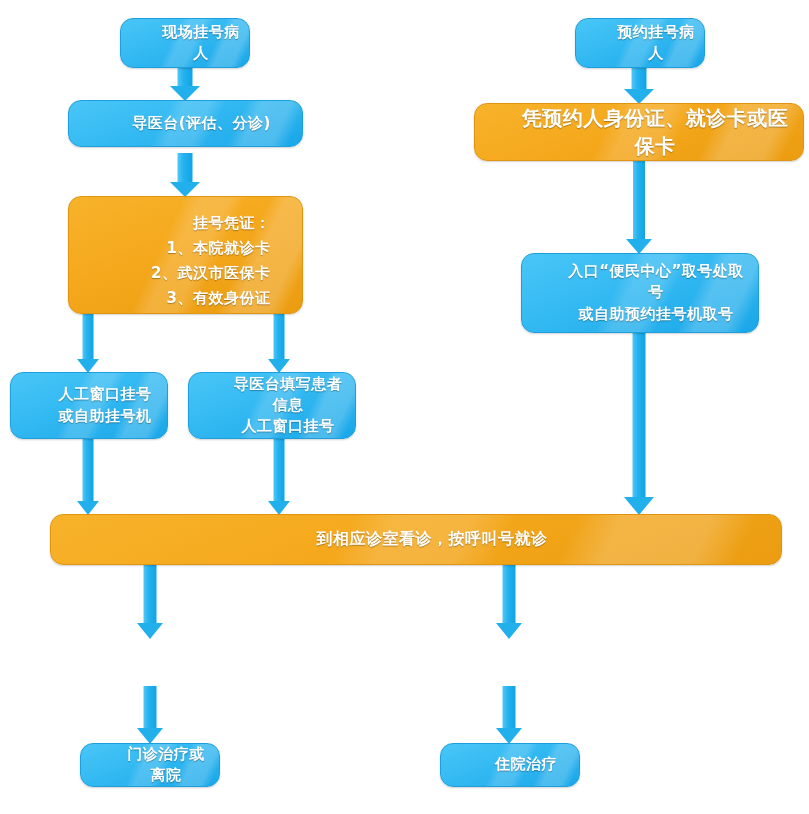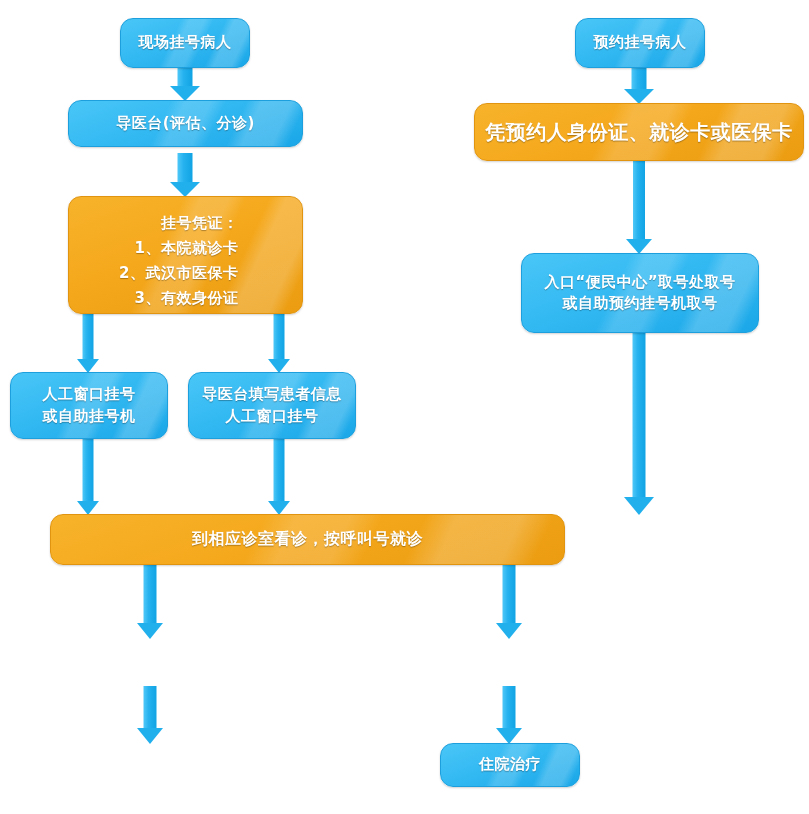--- a/index.html
+++ b/index.html
@@ -25,20 +25,21 @@
     display: flex;
     align-items: center;
     justify-content: center;
     text-align: center;
     color: #ffffff;
     font-weight: bold;
     letter-spacing: 0.5px;
     text-shadow: 0 1px 1px rgba(0,0,0,0.30);
     overflow: hidden;
     z-index: 5;
+    padding-left: 32px;
   }
   .node .label {
     position: relative;
     z-index: 3;
     line-height: 1.42;
     white-space: pre-line;
     padding: 0 8px;
   }
 
   
@@ -189,19 +190,22 @@
     <div class="node blue" style="left: 575px; top: 18px; width: 130px; height: 50px; font-size: 15px;">
       <div class="label">预约挂号病人</div>
     </div>
     <div class="node orange" style="left: 474px; top: 103px; width: 330px; height: 58px; font-size: 20px;">
       <div class="label">凭预约人身份证、就诊卡或医保卡</div>
     </div>
     <div class="node blue" style="left: 521px; top: 253px; width: 238px; height: 80px; font-size: 15px;">
       <div class="label">入口“便民中心”取号处取号
 或自助预约挂号机取号</div>
     </div>
-    <div class="node orange" style="left: 50px; top: 514px; width: 515px; height: 51px; font-size: 16px;">
+    <div class="node orange" style="left: 50px; top: 514px; width: 732px; height: 51px; font-size: 16px;">
       <div class="label">到相应诊室看诊，按呼叫号就诊</div>
+    </div>
+    <div class="node blue" style="left: 80px; top: 743px; width: 140px; height: 44px; font-size: 15px;">
+      <div class="label">门诊治疗或离院</div>
     </div>
     <div class="node blue" style="left: 440px; top: 743px; width: 140px; height: 44px; font-size: 15px;">
       <div class="label">住院治疗</div>
     </div>
   </div>
 
 </body></html>

